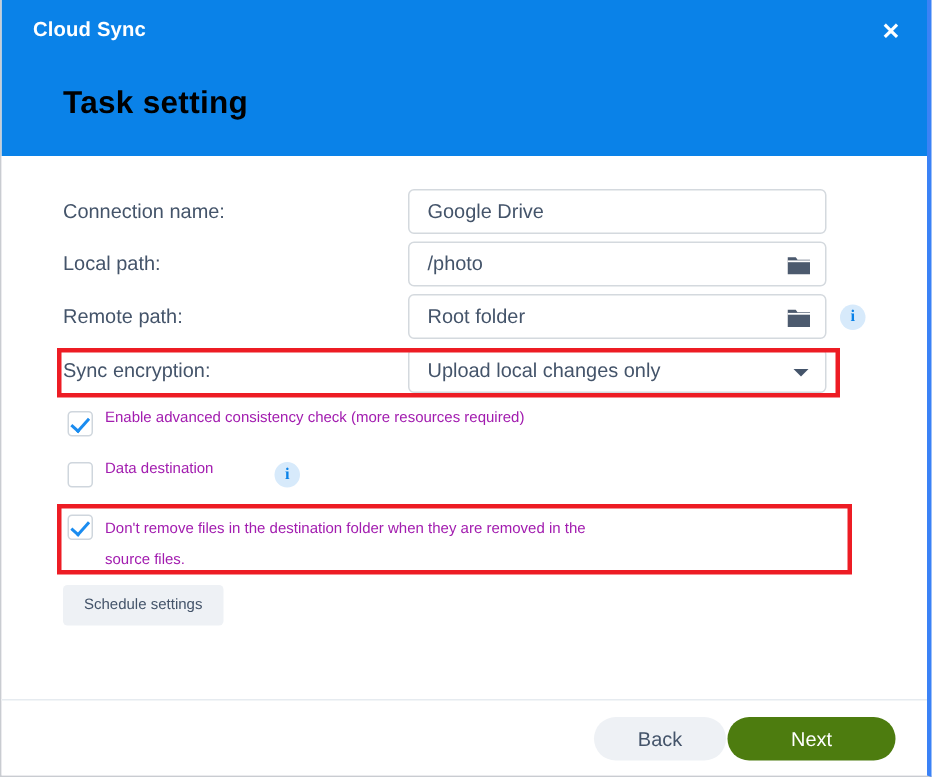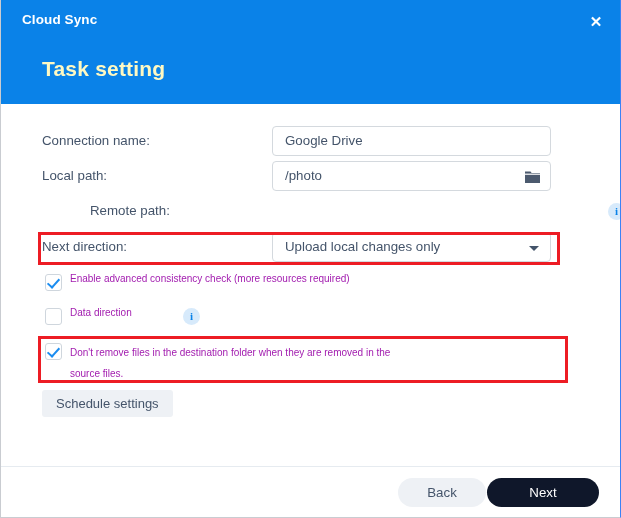--- a/index.html
+++ b/index.html
@@ -15,21 +15,21 @@
     overflow: hidden;
   }
 
   .window {
     position: relative;
     width: 621px;
     height: 518px;
     box-sizing: border-box;
     background: #ffffff;
     border-left: 1px solid #c9ccd1;
-    border-right: 1px solid #3b82f6;
+    border-right: 3px solid #3b82f6;
     border-bottom: 1px solid #c9ccd1;
     overflow: hidden;
   }
 
   
   .header {
     position: absolute;
     left: 0;
     top: 0;
     right: 0;
@@ -63,21 +63,21 @@
     font-weight: bold;
     cursor: pointer;
     user-select: none;
   }
   .page-title {
     position: absolute;
     left: 41px;
     top: 57px;
     font-size: 21px;
     font-weight: bold;
-    color: #fef9c3;
+    color: #000000;
     letter-spacing: 0.2px;
   }
 
   
   .body {
     position: absolute;
     left: 0;
     top: 104px;
     right: 0;
     bottom: 50px;
@@ -214,21 +214,21 @@
   .schedule-btn {
     position: absolute;
     left: 41px;
     top: 0;
     height: 27px;
     padding: 0 14px;
     line-height: 27px;
     background: #eef1f5;
     border: none;
     border-radius: 3px;
-    font-size: 13px;
+    font-size: 10px;
     font-family: "Liberation Sans", sans-serif;
     color: #44546a;
     cursor: pointer;
   }
 
   
   .footer {
     position: absolute;
     left: 0;
     right: 0;
@@ -249,21 +249,21 @@
   }
   .btn-back {
     right: 134px;
     width: 88px;
     background: #eef1f5;
     color: #44546a;
   }
   .btn-next {
     right: 21px;
     width: 112px;
-    background: #0f172a;
+    background: #4d7c0f;
     color: #ffffff;
   }
 </style>
 </head>
 <body>
 
 <div class="window">
 
   <div class="header">
     <div class="titlebar">
@@ -286,42 +286,49 @@
       </div>
     </div>
 
     <div class="form-row" style="top:22px;">
       <div class="form-label">Connection name:</div>
       <div class="field">
         <div class="value">Google Drive</div>
       </div>
     </div>
 
-    <div class="form-row" style="top:92px;margin-left:48px;">
+    <div class="form-row" style="top:92px;">
       <div class="form-label">Remote path:</div>
+      <div class="field">
+        <div class="value">Root folder</div>
+        <svg class="folder-icon" viewBox="0 0 15 13">
+          <path d="M0 1.5h5.5l1.2 1.6H15V13H0z" fill="#4c5a6e"></path>
+          <rect x="0" y="3.6" width="15" height="1.2" fill="#ffffff"></rect>
+        </svg>
+      </div>
       <div class="info-icon" style="left:559px; top:7px;">i</div>
     </div>
 
     <div class="form-row" style="top:128px;">
-      <div class="form-label">Next direction:</div>
+      <div class="form-label">Sync encryption:</div>
       <div class="field select">
         <div class="value">Upload local changes only</div>
         <div class="caret-icon"></div>
       </div>
     </div>
     <div class="redbox" style="left:37px; top:128px; width:522px; height:33px;"></div>
 
     <div class="cbrow" style="top:170px;">
       <div class="cbox checked"></div>
       <div class="cblabel">Enable advanced consistency check (more resources required)</div>
     </div>
 
     <div class="cbrow" style="top:204px;">
       <div class="cbox"></div>
-      <div class="cblabel">Data direction</div>
+      <div class="cblabel">Data destination</div>
       <div class="info-icon" style="left:182px; top:0px;">i</div>
     </div>
 
     <div class="cbrow" style="top:239px;">
       <div class="cbox checked"></div>
       <div class="cblabel wrap">
         <span class="jtext">Don't remove files in the destination folder when they are removed in the</span>
         <span class="jtext">source files.</span>
       </div>
     </div>

